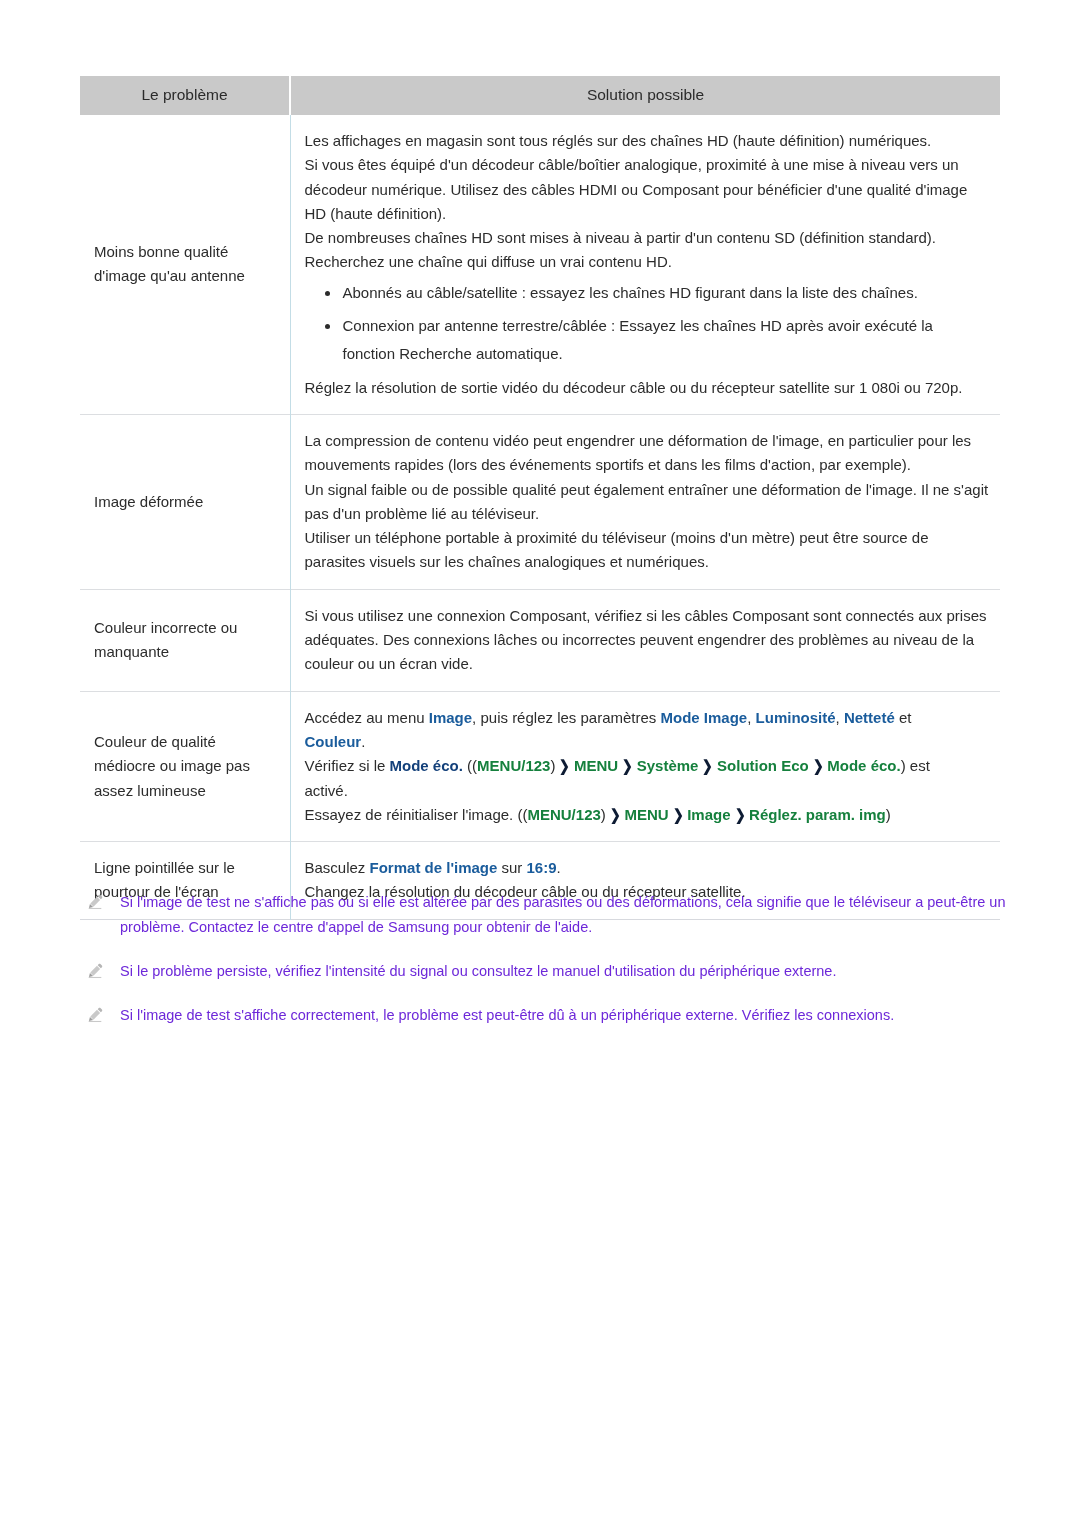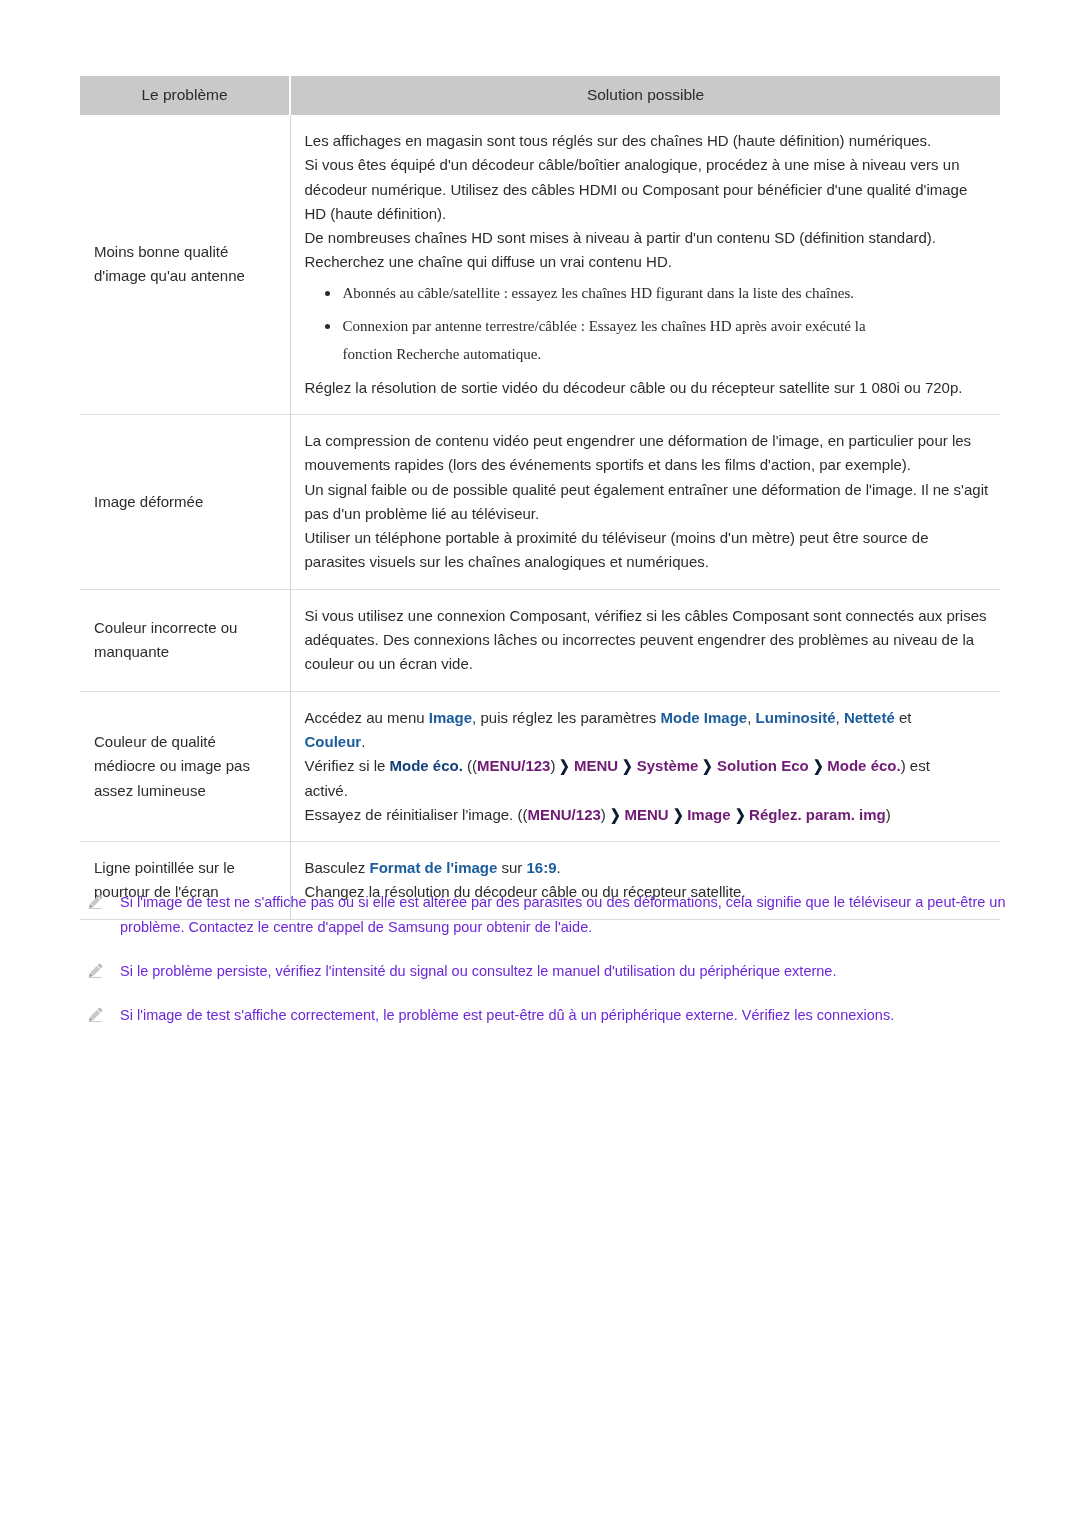--- a/index.html
+++ b/index.html
@@ -75,21 +75,20 @@
     padding-right: 18px;
     margin-left: 40px;
   }
 
   .ln { display: block; }
 
   ul.bl {
     list-style: none;
     margin: 6px 0 6px 0;
     padding: 0 0 0 18px;
-    font-family: Liberation Serif, serif;
   }
   ul.bl li {
     position: relative;
     padding-left: 20px;
     margin: 5px 0 9px 0;
     line-height: 1.62;
   }
   ul.bl li::before {
     content: "";
     position: absolute;
@@ -97,21 +96,21 @@
     top: 10px;
     width: 5px;
     height: 5px;
     border-radius: 50%;
     background: #2c2c2c;
   }
   ul.bl li .cont { display: block; margin-top: 4px; }
 
   
   .b-blue  { color: #1a5c9c; font-weight: bold; }
-  .b-teal  { color: #701a75; font-weight: bold; }
+  .b-teal  { color: #15803d; font-weight: bold; }
   .b-navy  { color: #13407a; font-weight: bold; }
   .chev {
     color: #0d1b33;
     font-weight: bold;
     font-size: 15px;
     padding: 0 3px;
     display: inline-block;
     transform: scaleX(0.85);
   }
 
@@ -157,21 +156,21 @@
           <th class="h1">Le problème</th>
           <th class="h2">Solution possible</th>
         </tr>
       </thead>
       <tbody>
 
         <tr>
           <td class="prob">Moins bonne qualité d'image qu'au antenne</td>
           <td class="sol">
             <span class="ln">Les affichages en magasin sont tous réglés sur des chaînes HD (haute définition) numériques.</span>
-            <span class="ln">Si vous êtes équipé d'un décodeur câble/boîtier analogique, procédez à une mise à niveau vers un décodeur numérique. Utilisez des câbles HDMI ou Composant pour bénéficier d'une qualité d'image HD (haute définition).</span>
+            <span class="ln">Si vous êtes équipé d'un décodeur câble/boîtier analogique, proximité à une mise à niveau vers un décodeur numérique. Utilisez des câbles HDMI ou Composant pour bénéficier d'une qualité d'image HD (haute définition).</span>
             <span class="ln">De nombreuses chaînes HD sont mises à niveau à partir d'un contenu SD (définition standard). Recherchez une chaîne qui diffuse un vrai contenu HD.</span>
             <ul class="bl">
               <li>
                 <span>Abonnés au câble/satellite : essayez les chaînes HD figurant dans la liste des chaînes.</span>
               </li>
               <li>
                 <span>Connexion par antenne terrestre/câblée : Essayez les chaînes HD après avoir exécuté la</span>
                 <span class="cont">fonction Recherche automatique.</span>
               </li>
             </ul>

